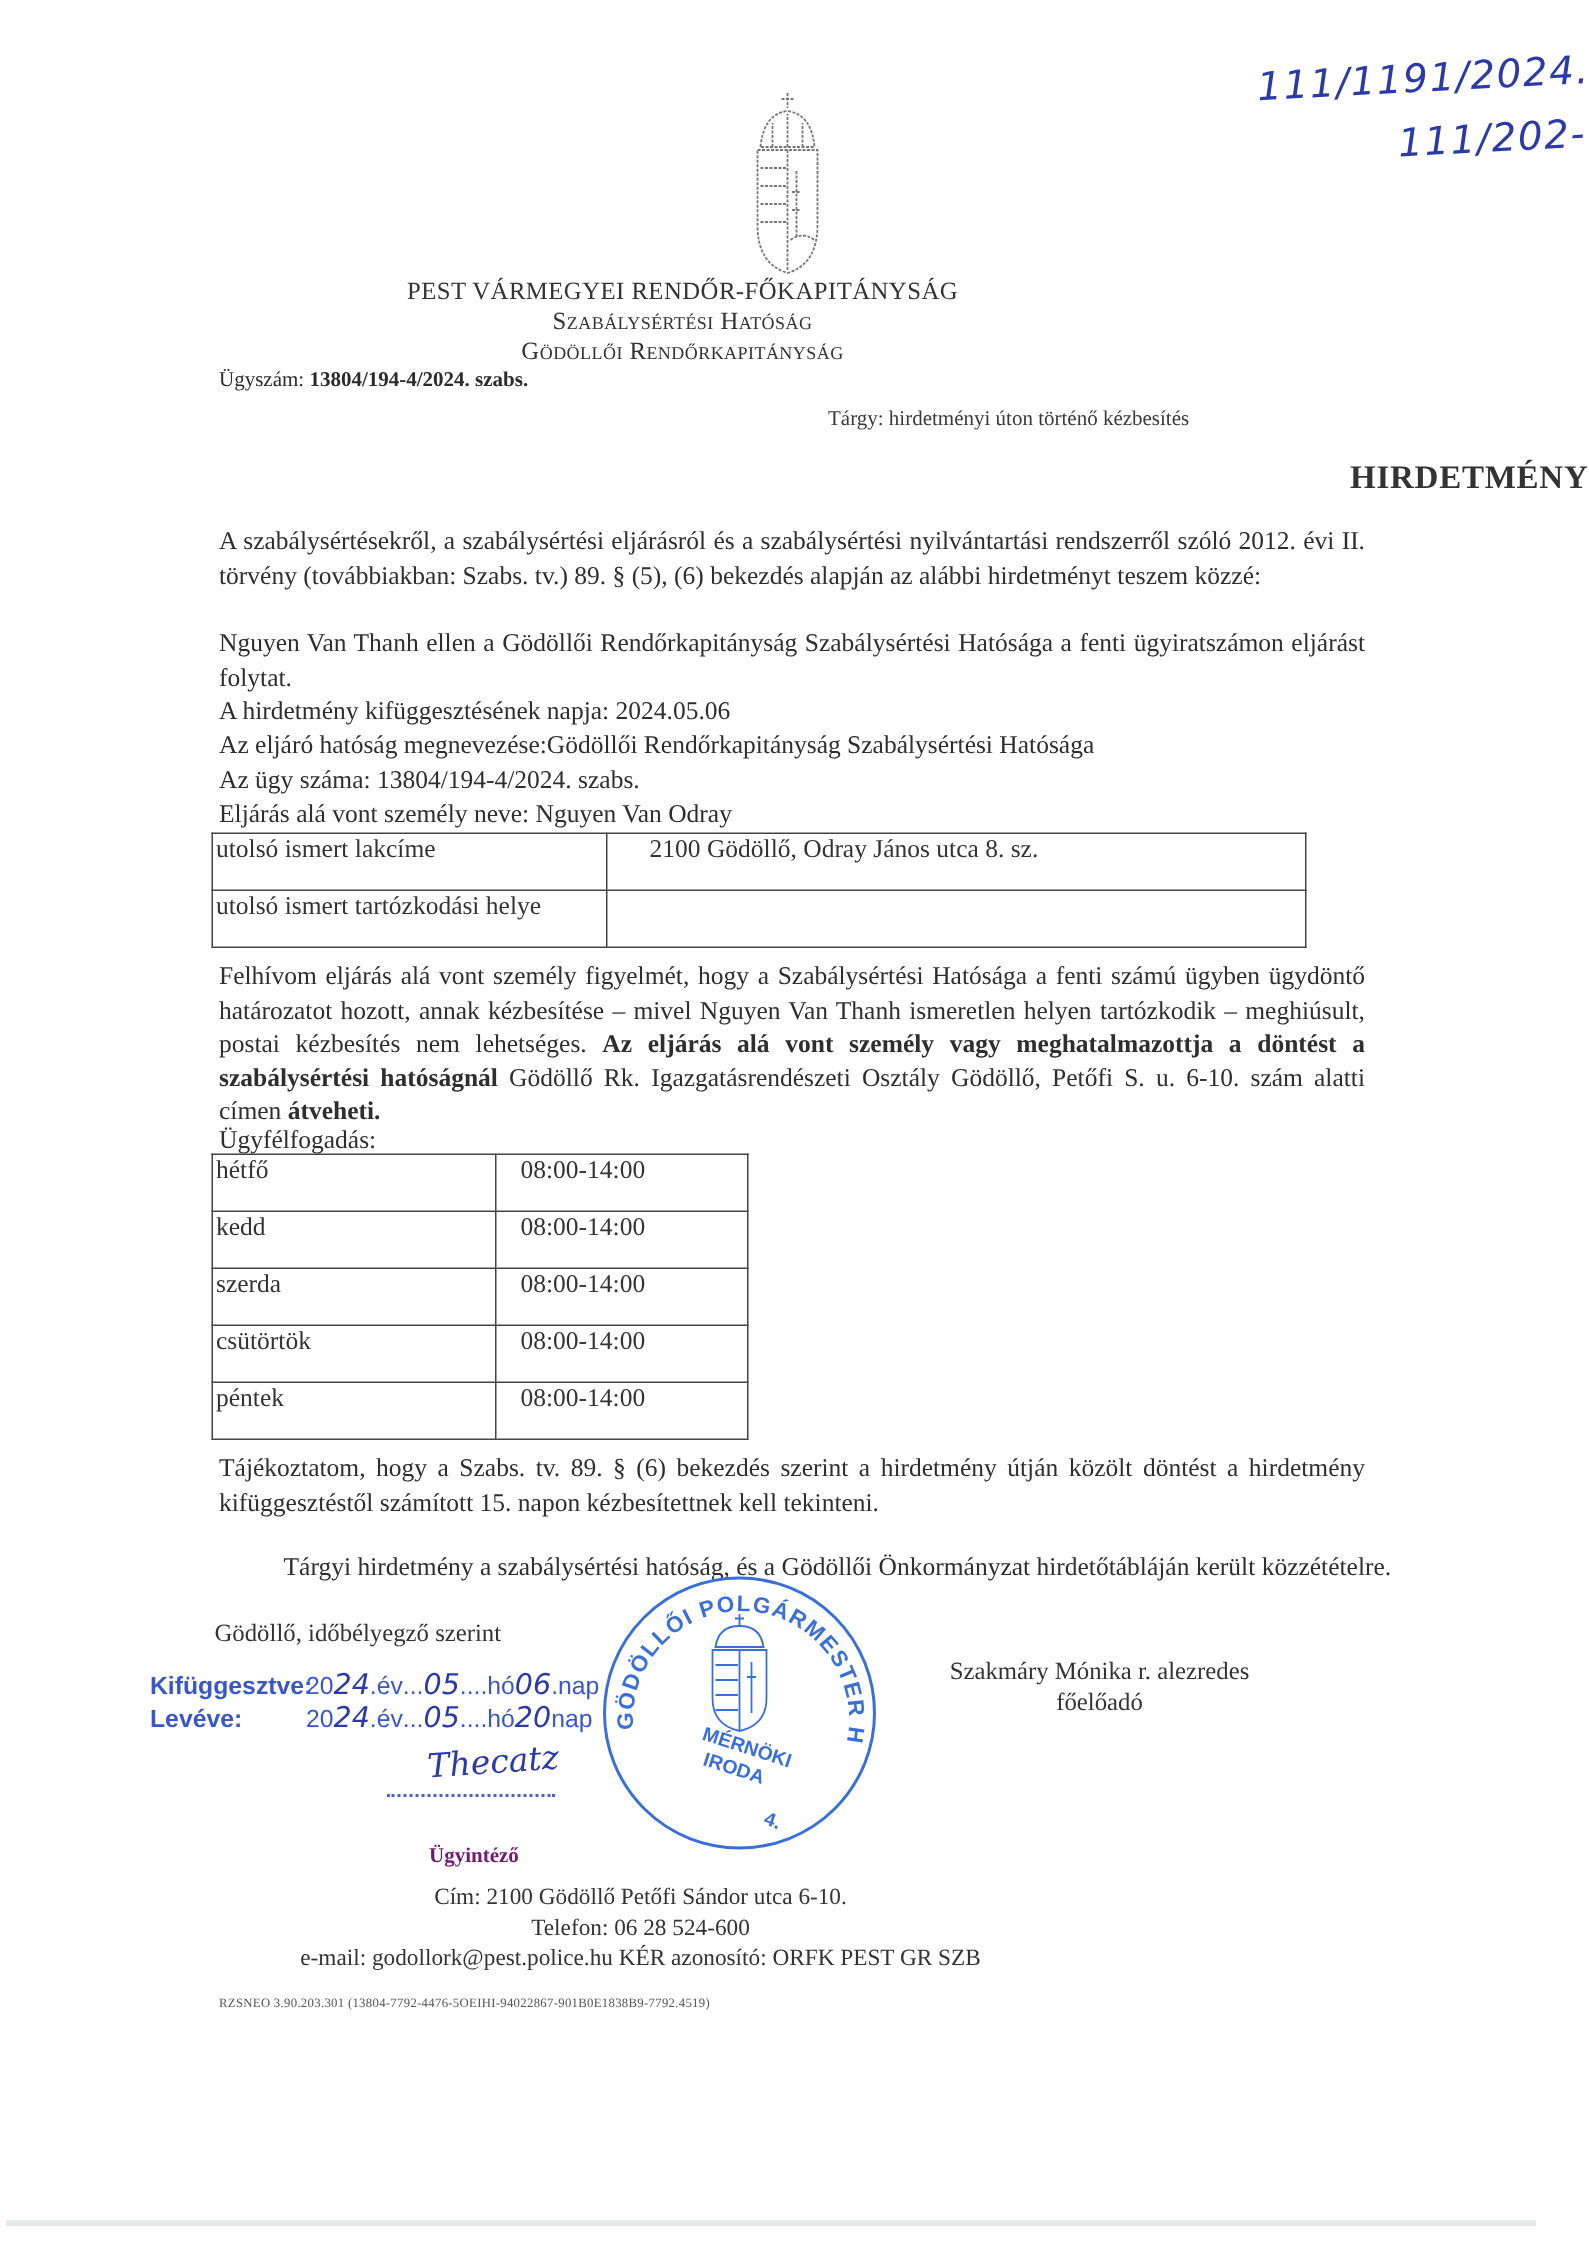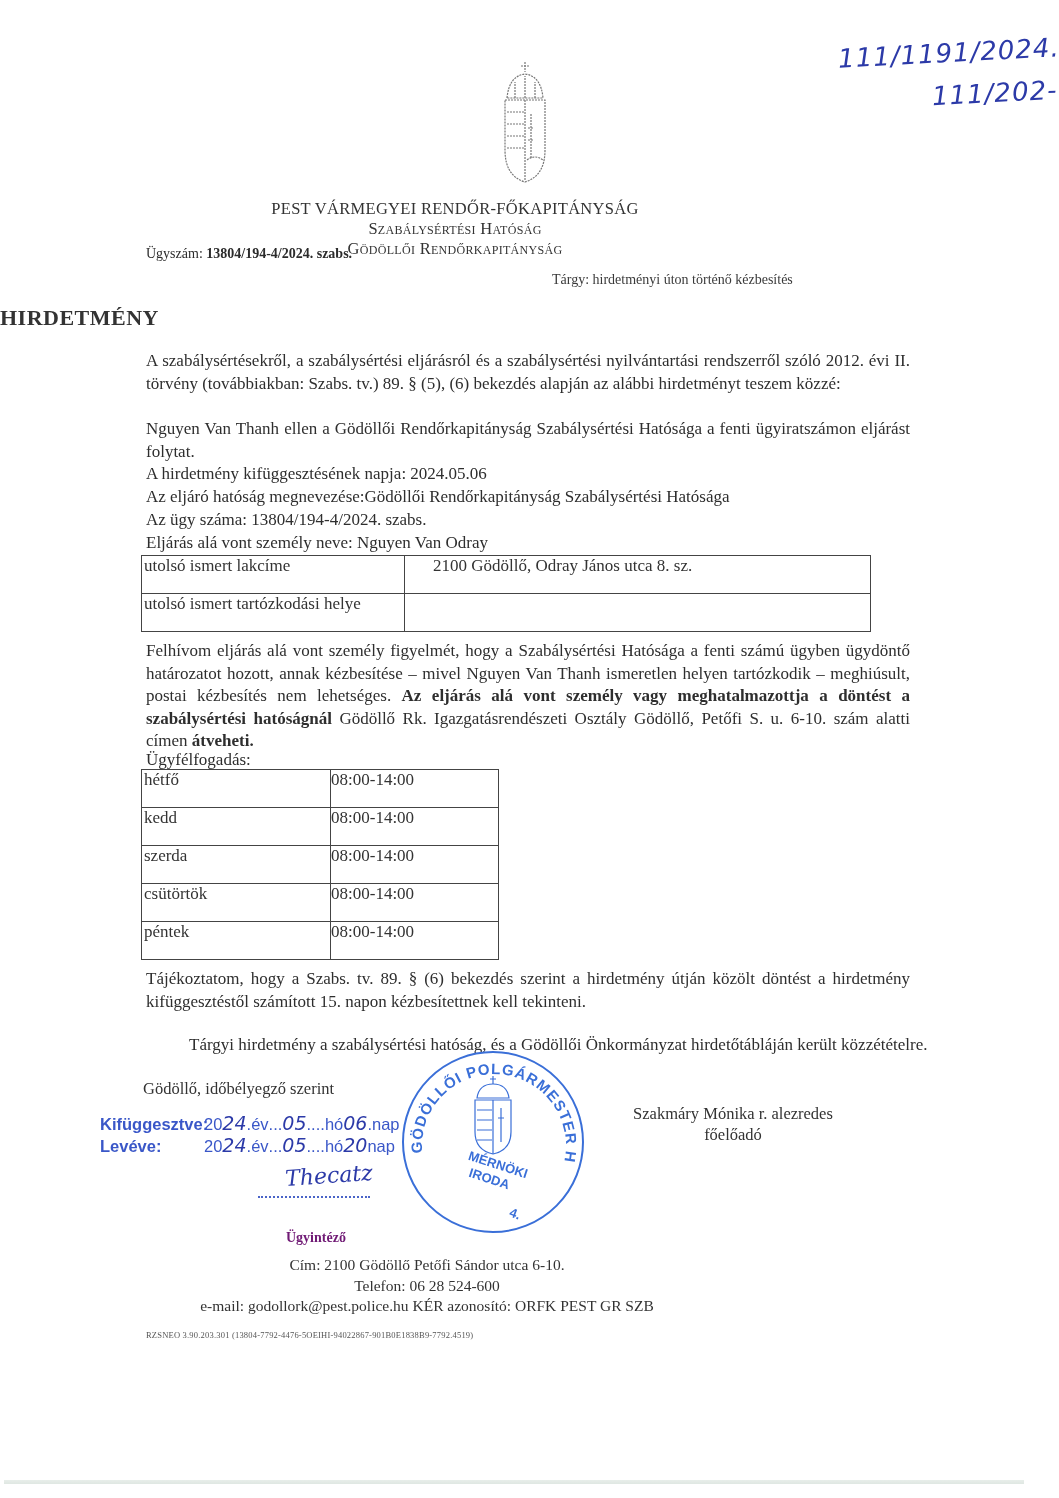--- a/index.html
+++ b/index.html
@@ -8,39 +8,39 @@
     font-family: "Liberation Serif", "DejaVu Serif", serif;
     color: #2b2b2b;
   }
   .abs { position: absolute; }
   .handwriting {
     font-family: "DejaVu Sans", sans-serif; font-style: italic;
     color: #2c3aa8; font-size: 26px; letter-spacing: 1px;
     transform: rotate(-3deg);
   }
   .crest { left: 497px; top: 58px; width: 56px; height: 128px; }
-  .header-lines { left: 0; width: 910px; top: 184px; text-align: center; font-size: 16.5px; line-height: 20px; letter-spacing: 0.3px; color: #333; margin-top: 15px; }
+  .header-lines { left: 0; width: 910px; top: 184px; text-align: center; font-size: 16.5px; line-height: 20px; letter-spacing: 0.3px; color: #333; }
   .header-lines div { text-align: center; }
   .sc { font-variant: small-caps; }
   .ugyszam { left: 146px; top: 246px; font-size: 14px; }
   .ugyszam b { font-weight: bold; }
   .targy { left: 552px; top: 272px; font-size: 14px; color: #3a3a3a; }
-  .title { left: 0; width: 1059px; top: 305px; text-align: left; font-weight: bold; font-size: 22px; letter-spacing: 0.5px; color: #333; }
+  .title { left: 0; width: 1059px; top: 305px; text-align: right; font-weight: bold; font-size: 22px; letter-spacing: 0.5px; color: #333; }
   .body-text { left: 146px; width: 764px; font-size: 17px; line-height: 22.5px; color: #2e2e2e; }
   .justify { text-align: justify; text-align-last: left; }
   table.doc-table { border-collapse: collapse; font-size: 17px; color: #333; }
   table.doc-table td { border: 1.5px solid #444; vertical-align: top; padding: 0 2px; font-family: "Liberation Serif", serif; }
   .addr-table { left: 141px; top: 555px; width: 730px; }
   .addr-table td { height: 37px; }
   .addr-table td.lbl { width: 258px; }
   .addr-table td.val { padding-left: 28px; }
   .hours-table { left: 141px; top: 769px; width: 358px; }
   .hours-table td { height: 37px; }
   .hours-table td.day { width: 184px; }
-  .hours-table td.time { padding-left: 0; }
+  .hours-table td.time { padding-left: 16px; }
   .date-line { left: 143px; top: 1079px; font-size: 16.5px; color: #333; text-align: center; }
   .stamp-rows { left: 100px; top: 1113px; font-family: "Liberation Sans", sans-serif; color: #3a57c8; font-size: 16.5px; font-weight: bold; line-height: 21px; }
   .stamp-rows .row { display: flex; align-items: baseline; white-space: nowrap; }
   .stamp-rows .lbl { display: inline-block; width: 104px; }
   .stamp-rows .fill { font-weight: normal; }
   .stamp-rows .hw { font-family: "DejaVu Sans", sans-serif; font-style: italic; font-weight: normal; color: #2c3aa8; font-size: 19px; }
   .sig { left: 285px; top: 1163px; font-family: "DejaVu Serif", serif; font-style: italic; color: #2c3aa8; font-size: 22px; transform: rotate(-4deg); }
   .dotline { left: 258px; top: 1196px; width: 112px; border-top: 2px dotted #4a64c8; }
   .ugyintezo { left: 286px; top: 1230px; font-family: "Liberation Serif", serif; font-weight: bold; font-size: 14px; color: #701a75; }
   .seal { left: 395px; top: 1046px; width: 196px; height: 190px; }

